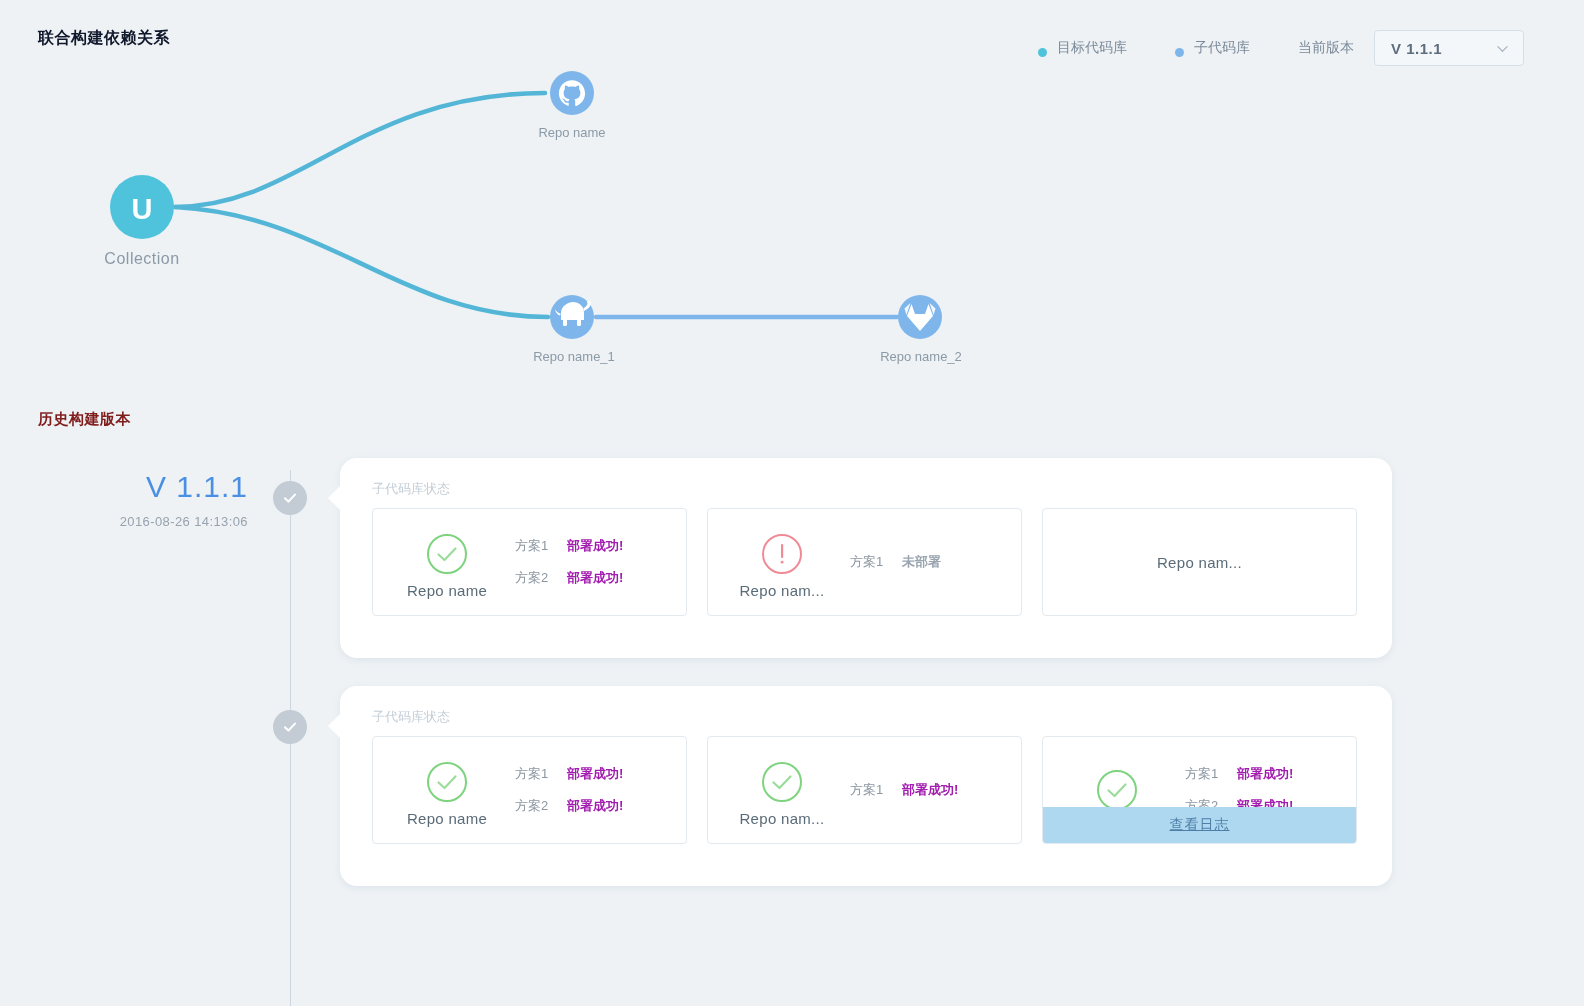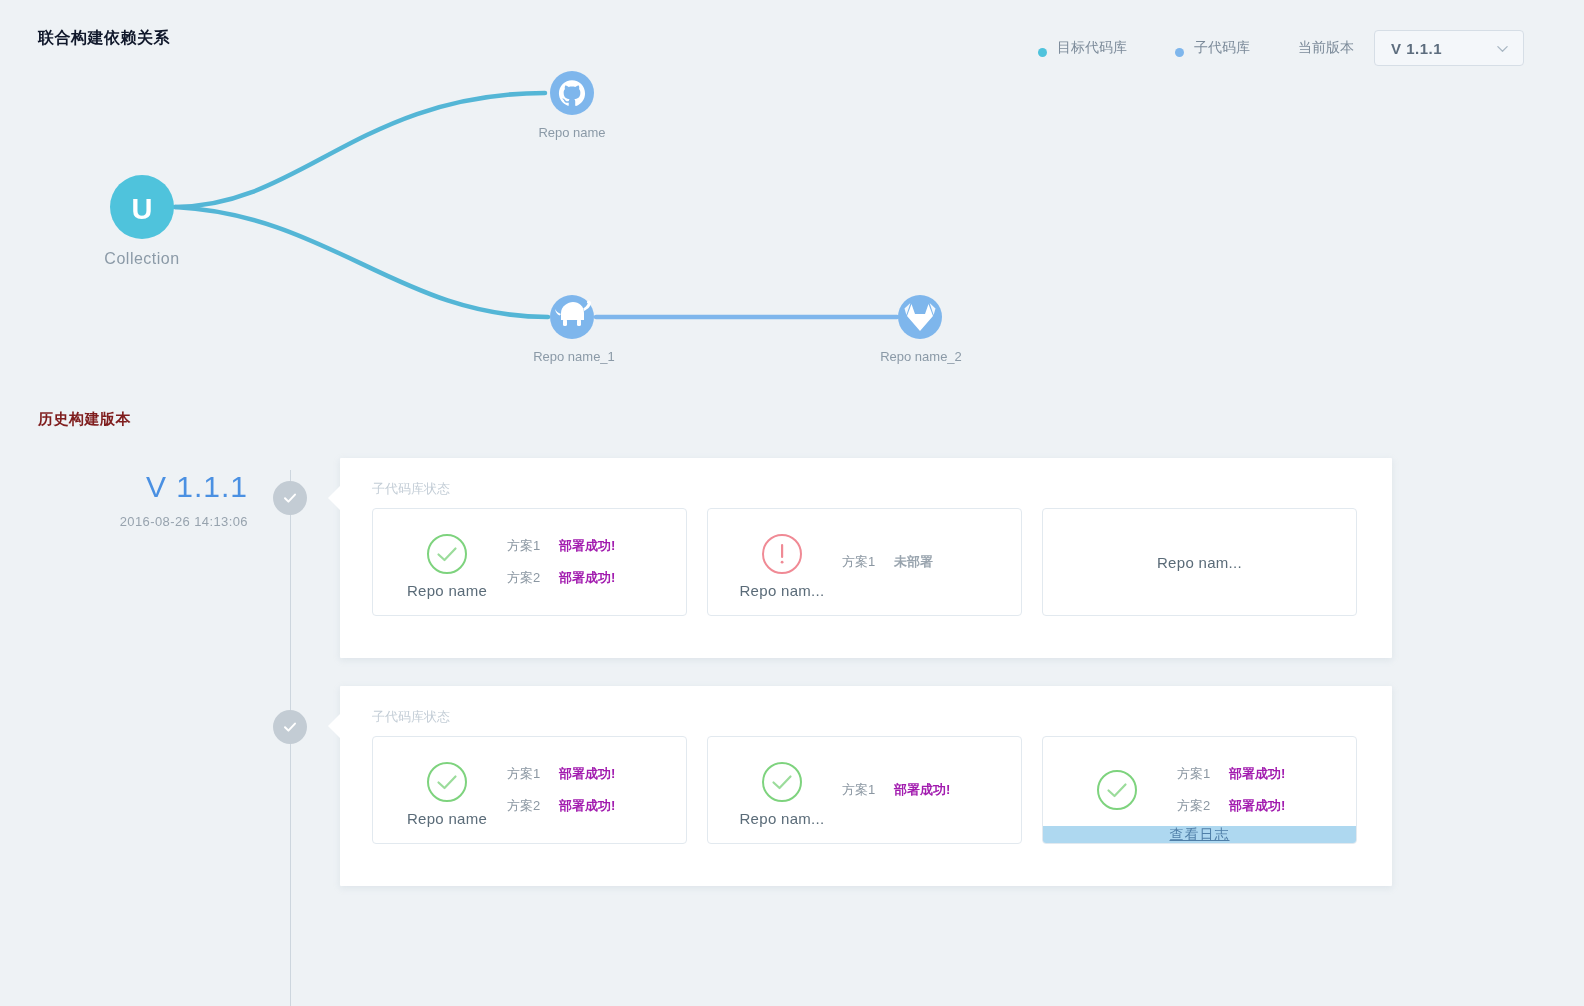--- a/index.html
+++ b/index.html
@@ -61,21 +61,21 @@
   .tl-dot svg { display: block; }
 
   .ver-block { position: absolute; text-align: right; width: 230px; }
   .ver-name {
     font-size: 30px; color: #4a90e2; font-weight: normal;
     letter-spacing: 1px; line-height: 1;
   }
   .ver-date { font-size: 13px; color: #97a3ae; margin-top: 12px; letter-spacing: 0.4px; }
 
   .panel {
-    position: absolute; background: #ffffff; border-radius: 1px;
+    position: absolute; background: #ffffff; border-radius: 17px;
     box-shadow: 0 2px 7px rgba(145,165,185,0.18);
   }
   .panel-arrow {
     position: absolute; left: -12px; width: 0; height: 0;
     border-top: 13px solid transparent;
     border-bottom: 13px solid transparent;
     border-right: 13px solid #ffffff;
   }
   .panel-label {
     position: absolute; left: 32px; top: 22px;
@@ -94,37 +94,37 @@
     width: 120px; flex: 0 0 120px; display: flex; flex-direction: column;
     align-items: center; justify-content: center; position: relative; height: 100%;
   }
   .status-icon { width: 44px; height: 44px; margin-top: 6px; }
   .status-icon svg { display: block; }
   .repo-name {
     font-size: 15px; color: #5a6b78; margin-top: 6px;
     white-space: nowrap; letter-spacing: 0.3px;
   }
   .card-right { flex: 1; display: flex; flex-direction: column; justify-content: center; }
-  .scheme-row { display: flex; align-items: flex-end; margin: 7px 0; }
+  .scheme-row { display: flex; align-items: flex-end; margin: 7px 8px; }
   .scheme-name { font-size: 13px; color: #8b97a2; width: 52px; }
   .scheme-status { font-size: 13px; font-weight: bold; }
   .st-ok { color: #a21caf; }
   .st-none { color: #99a4ae; font-weight: bold; }
 
   
   .card-building { display: flex; flex-direction: column; align-items: center; justify-content: center; height: 100%; }
   .building-name { font-size: 15px; color: #5a6b78; letter-spacing: 0.3px; }
   .building-row { display: flex; align-items: center; margin-top: 14px; }
   .spinner { width: 42px; height: 42px; margin-right: 24px; }
   .spinner svg { display: block; }
   .building-text { font-size: 20px; color: #9fd9e8; letter-spacing: 2px; }
 
   
   .log-bar {
-    position: absolute; left: 0; right: 0; bottom: 0; height: 17px;
+    position: absolute; left: 0; right: 0; bottom: 0; height: 36px;
     background: #aed8f0; display: flex; align-items: center; justify-content: center;
     cursor: pointer;
   }
   .log-bar span {
     font-size: 14px; color: #4f7fa8; text-decoration: underline; letter-spacing: 1px;
   }
 </style>
 </head>
 <body>
 

